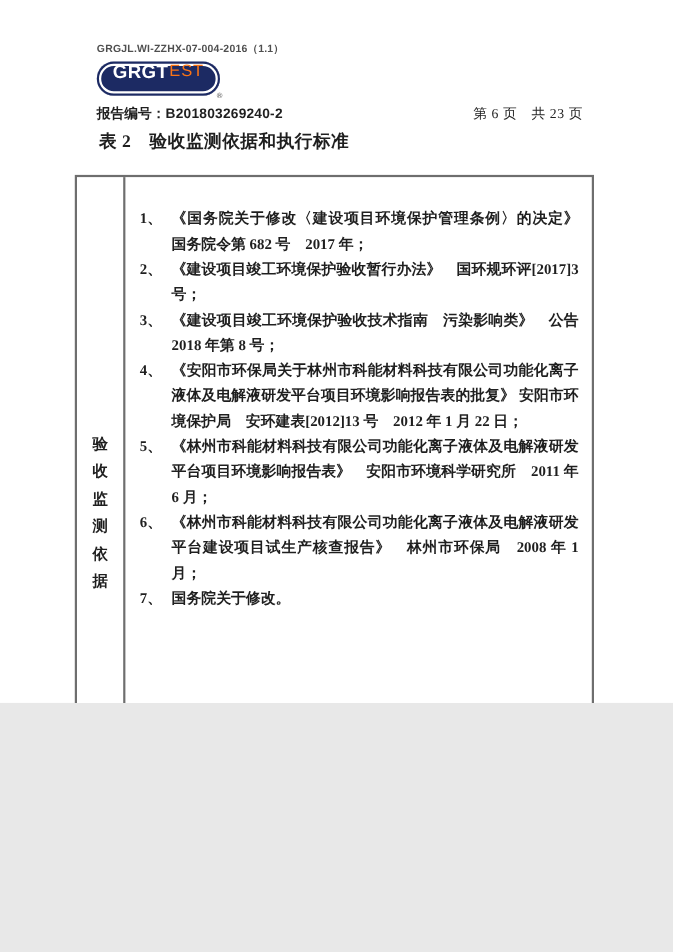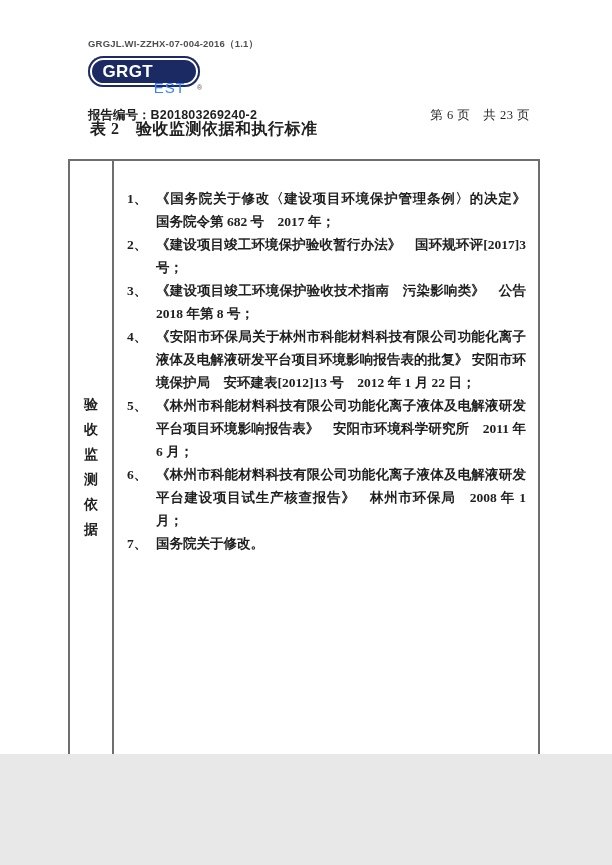--- a/index.html
+++ b/index.html
@@ -1,55 +1,55 @@
 <!DOCTYPE html>
 <html><head>
 <meta charset="utf-8">
 <style>
   * { margin:0; padding:0; box-sizing:border-box; }
   html,body { background:#e8e8e8; }
   .page {
     position:relative;
-    width:612px; height:754px;
+    width:612px; height:639px;
     margin:0 auto;
     background:#ffffff;
     font-family:"Liberation Serif","DejaVu Serif",serif;
     color:#1f1f1f;
     overflow:hidden;
   }
   .doc-code {
     position:absolute; left:88px; top:38px;
     font-family:"Liberation Sans","DejaVu Sans",sans-serif;
     font-size:9.5px; font-weight:700; color:#4f4f4f; letter-spacing:0.2px;
   }
   .logo-pill {
     position:absolute; left:88px; top:56px;
     width:112px; height:31px;
     background:#1c2a63;
     border-radius:17px;
     box-shadow: inset 0 0 0 2px #1c2a63, inset 0 0 0 4px #ffffff;
-    display:flex; align-items:center; justify-content:center;
+    display:flex; justify-content:center;
   }
   .logo-bold {
     font-family:"Liberation Sans","DejaVu Sans",sans-serif;
     font-weight:800; font-size:17px; color:#ffffff; letter-spacing:0.3px;
   }
   .logo-light {
     font-family:"Liberation Sans","DejaVu Sans",sans-serif;
-    font-weight:300; font-size:15px; color:#3b82f6; letter-spacing:0.8px; margin-left:1px;margin-top:32px;
+    font-weight:300; font-size:15px; color:#f97316; letter-spacing:0.8px; margin-left:1px;
   }
   .registered {
     position:absolute; left:197px; top:84px;
     font-family:"Liberation Sans",sans-serif;
     font-size:7px; color:#555555;
   }
   .report-line {
     position:absolute; left:88px; top:95px; width:442px;
     display:flex; justify-content:space-between; align-items:baseline;
-    font-size:12.5px; font-weight:700;margin-top:12px;
+    font-size:12.5px; font-weight:700;
   }
   .report-no-label { font-weight:700; }
   .report-no-value {
     font-family:"Liberation Sans","DejaVu Sans",sans-serif;
     font-weight:700; letter-spacing:0.2px;
   }
   .page-info { font-weight:400; letter-spacing:0.5px; }
   .table-title {
     position:absolute; left:90px; top:119px;
     font-size:16px; font-weight:700; letter-spacing:0.5px;

